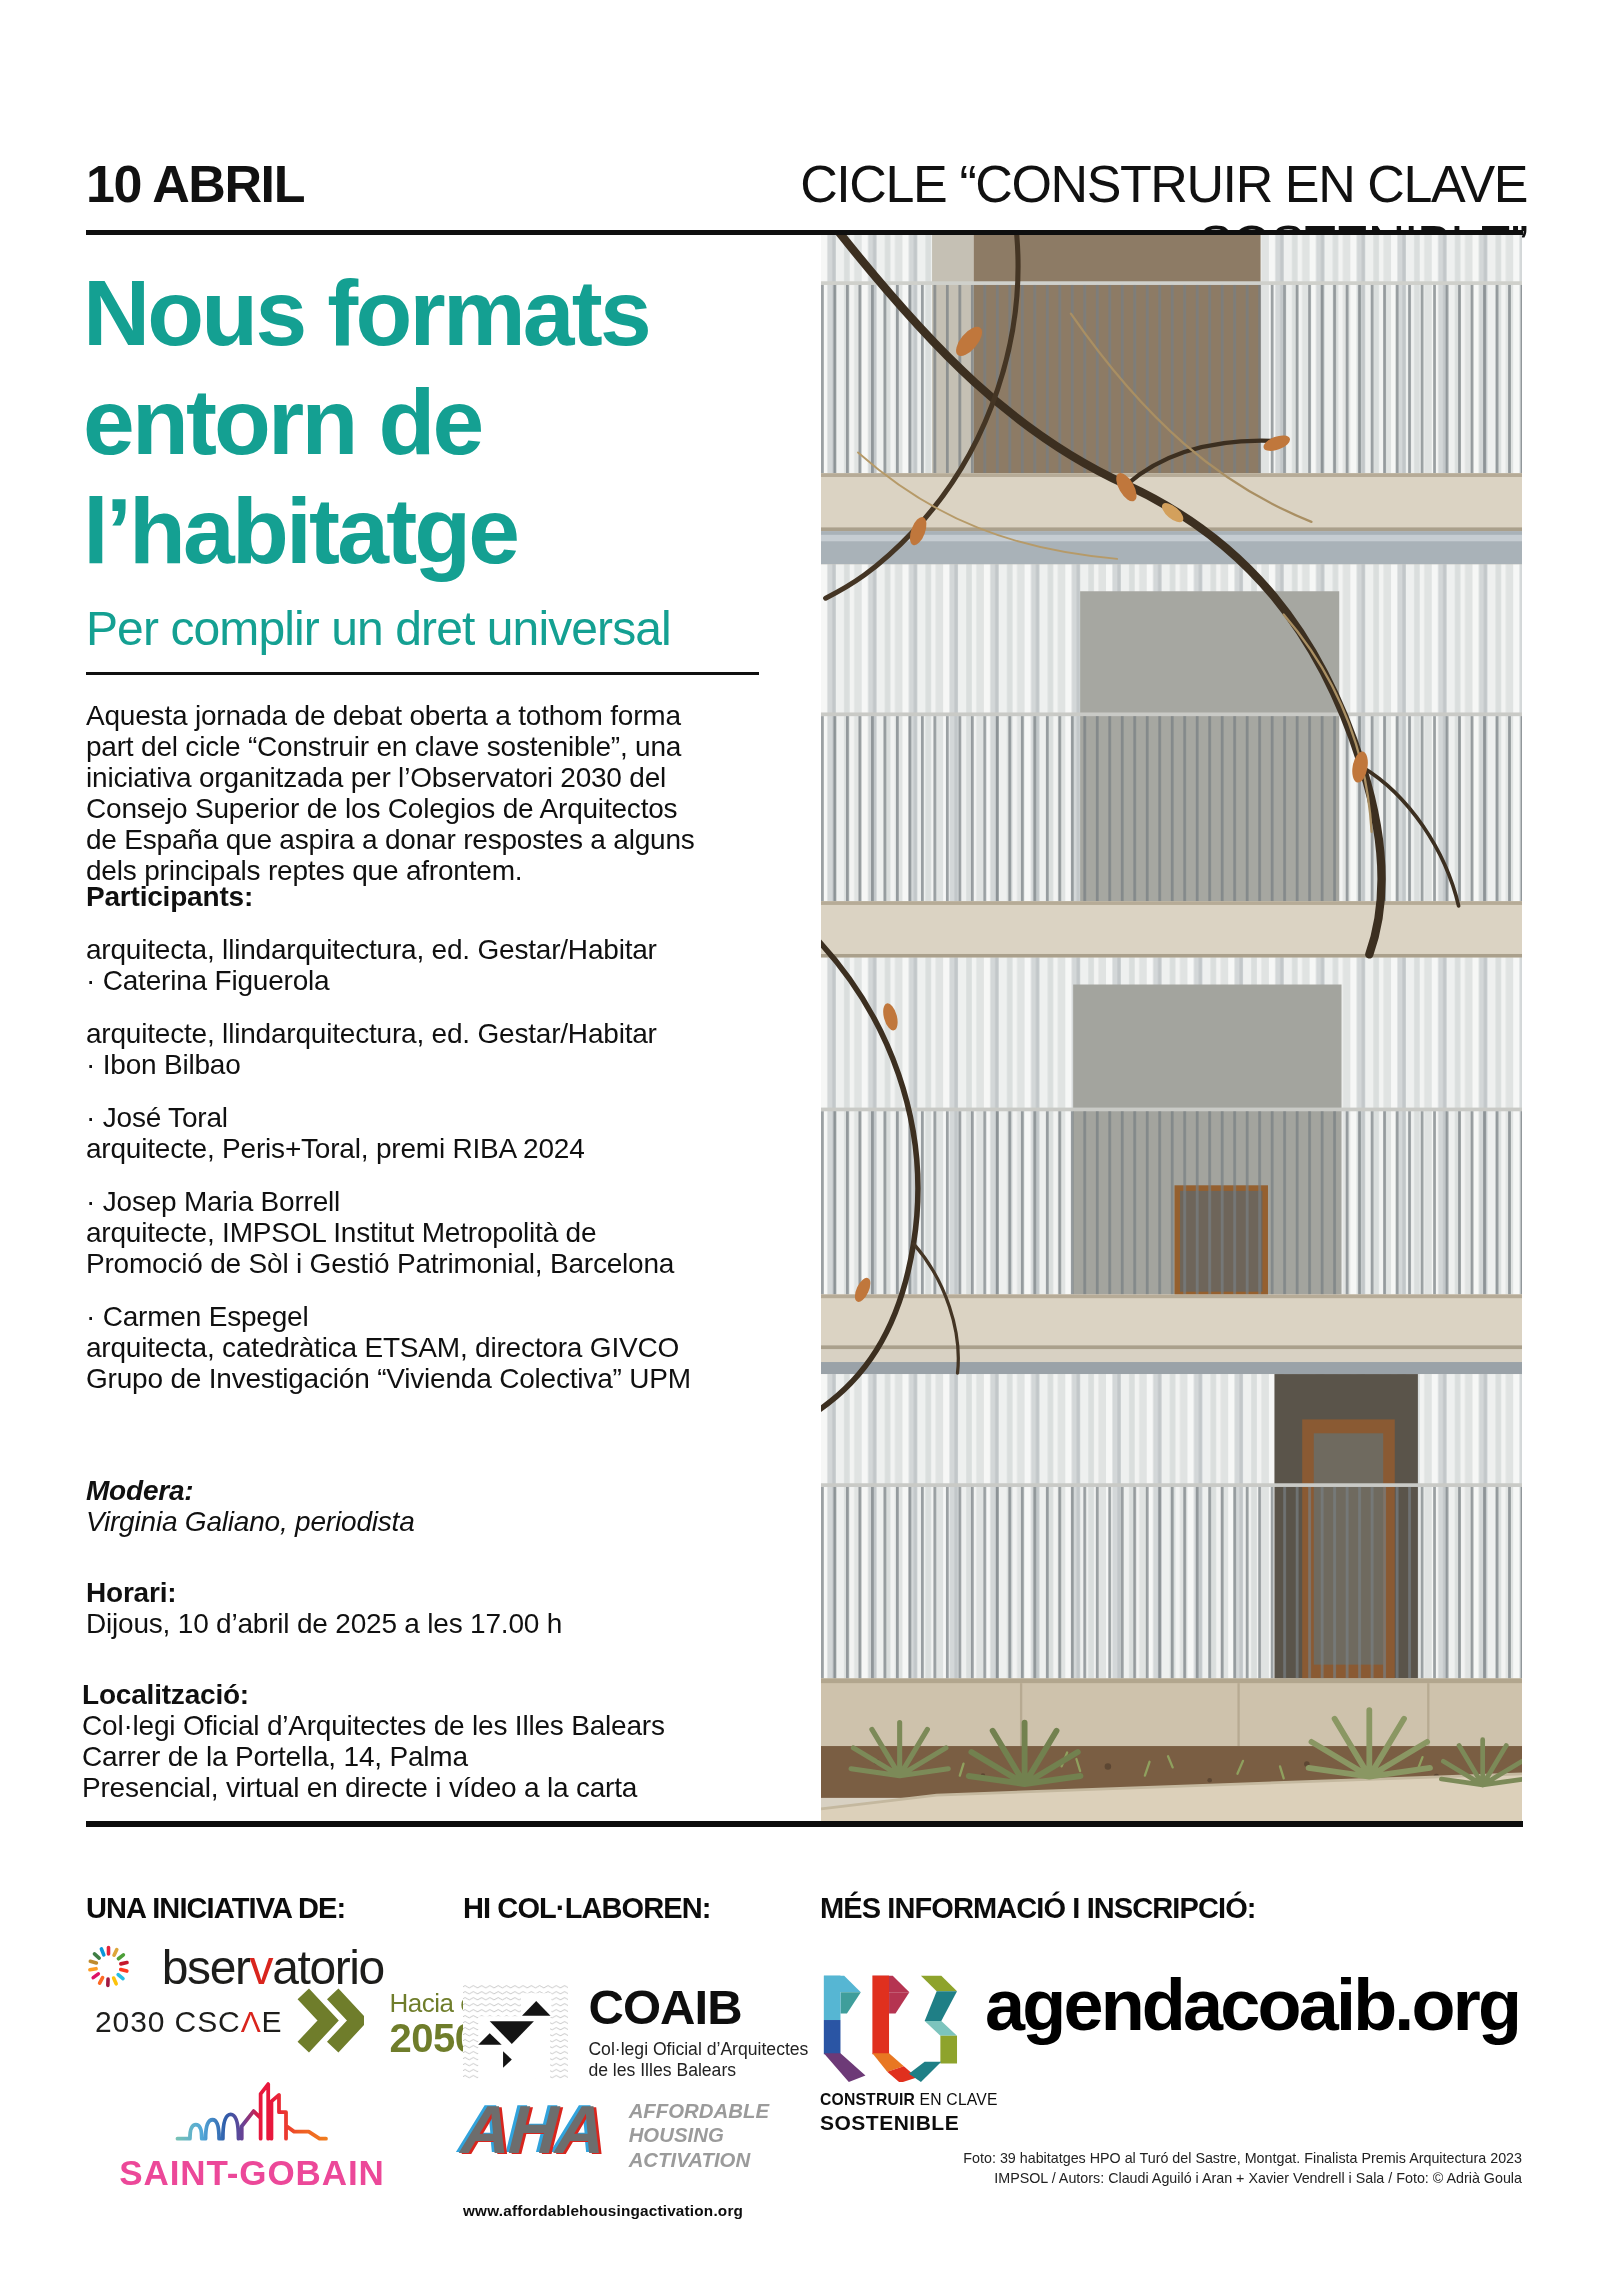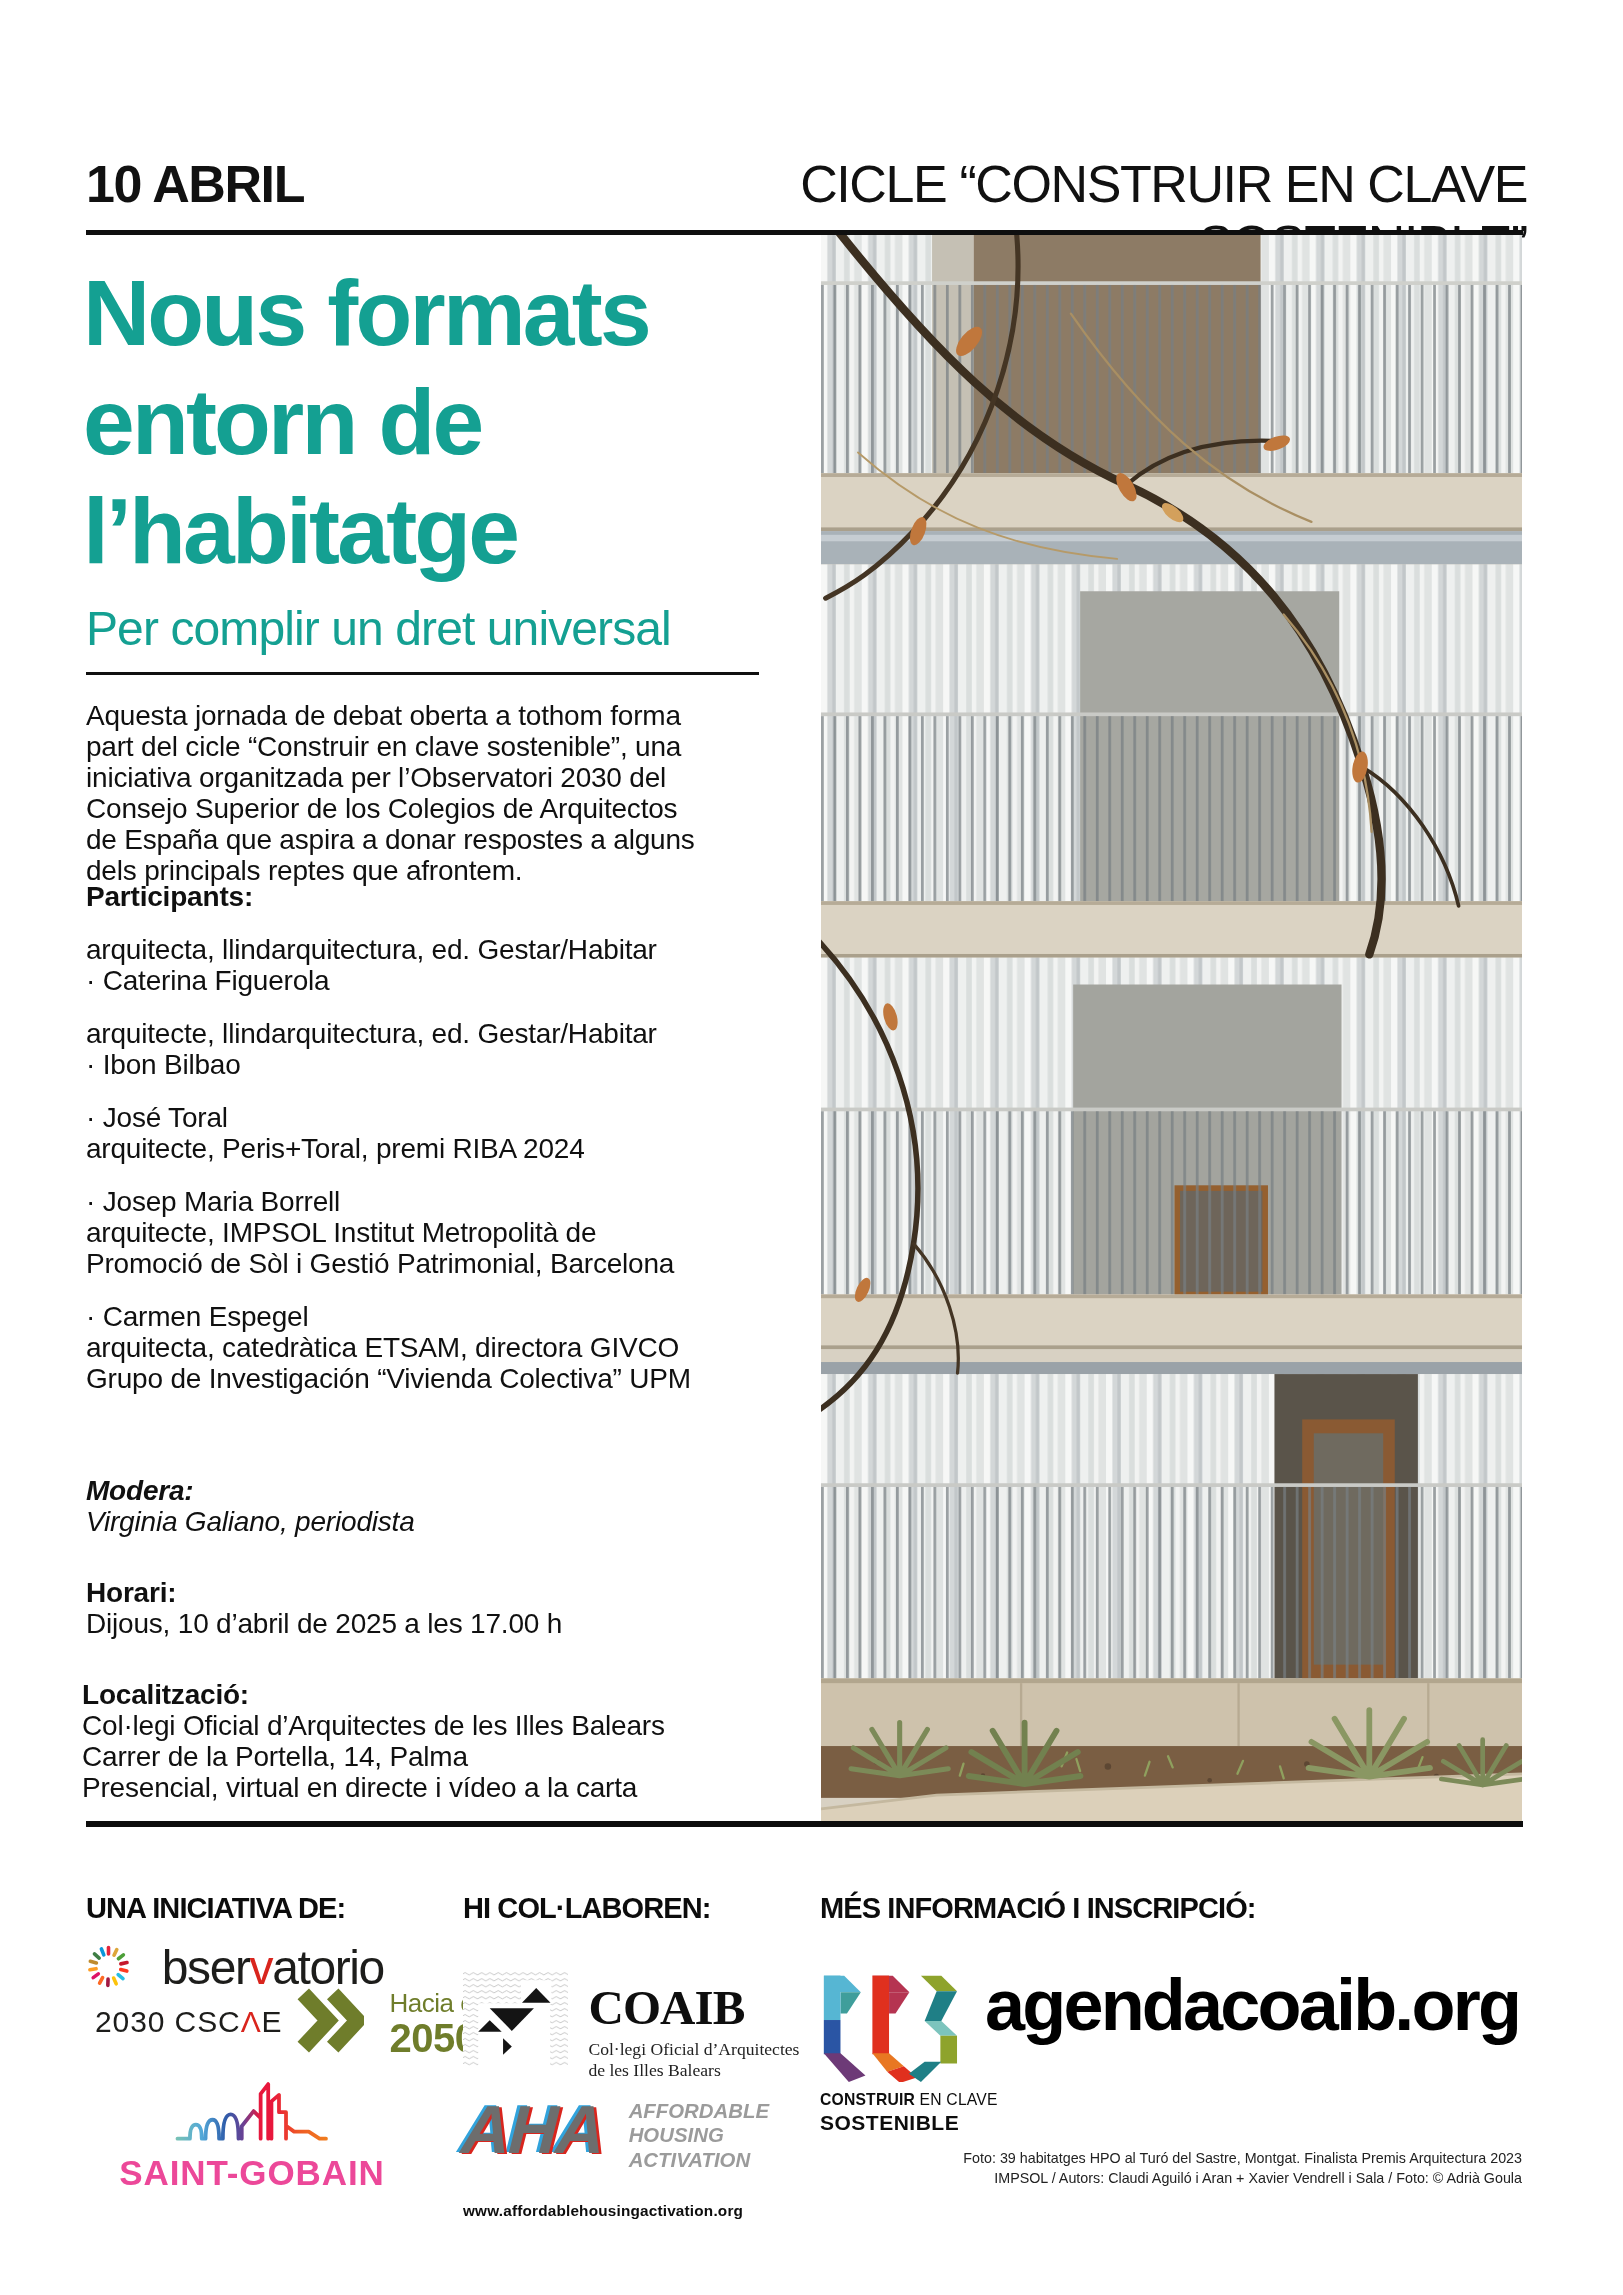--- a/index.html
+++ b/index.html
@@ -43,21 +43,21 @@
   .obs-row2{left:95px;top:1988px;display:flex;align-items:flex-start;}
   .cscae{font-size:30px;letter-spacing:0.9px;color:#1d1d1b;padding-top:16.7px;}
   .cscae .red{color:#d9251d;}
   .hacia-stack{margin-left:26px;color:#6f7d2b;}
   .hacia{font-size:26px;letter-spacing:-0.5px;}
   .y2050{font-size:40px;font-weight:700;letter-spacing:-0.5px;line-height:0.95;}
 
   .sg{left:104px;top:2069px;width:296px;text-align:center;}
   .sg-word{font-size:35px;font-weight:700;letter-spacing:0.9px;color:#ec4899;margin-top:0.9px;}
 
-  .coaib{left:463px;top:1970px;display:flex;align-items:flex-start;font-family:Liberation Serif, serif;}
+  .coaib{left:463px;top:1970px;display:flex;align-items:flex-end;}
   .coaib-txt{margin-left:20.4px;padding-top:13px;}
   .coaib-acr{font-size:49px;font-weight:700;letter-spacing:-0.9px;line-height:1;color:#0e0e0e;}
   .coaib-cap{font-size:17.6px;line-height:21px;margin-top:7.4px;color:#222;}
 
   .aha{left:463px;top:2095px;display:flex;align-items:flex-start;}
   .aha-acr{display:inline-block;transform:skewX(-14deg);font-size:68px;font-weight:700;
            letter-spacing:-1.9px;line-height:1;color:#6d6d6d;
            text-shadow:3.2px 1.4px 0 #d9251d,-3.2px -1.4px 0 #31a3dc;}
   .aha-words{margin-left:24px;margin-top:3.7px;font-size:20.4px;font-weight:700;font-style:italic;
              color:#9b9b9b;line-height:24.5px;letter-spacing:0;}

